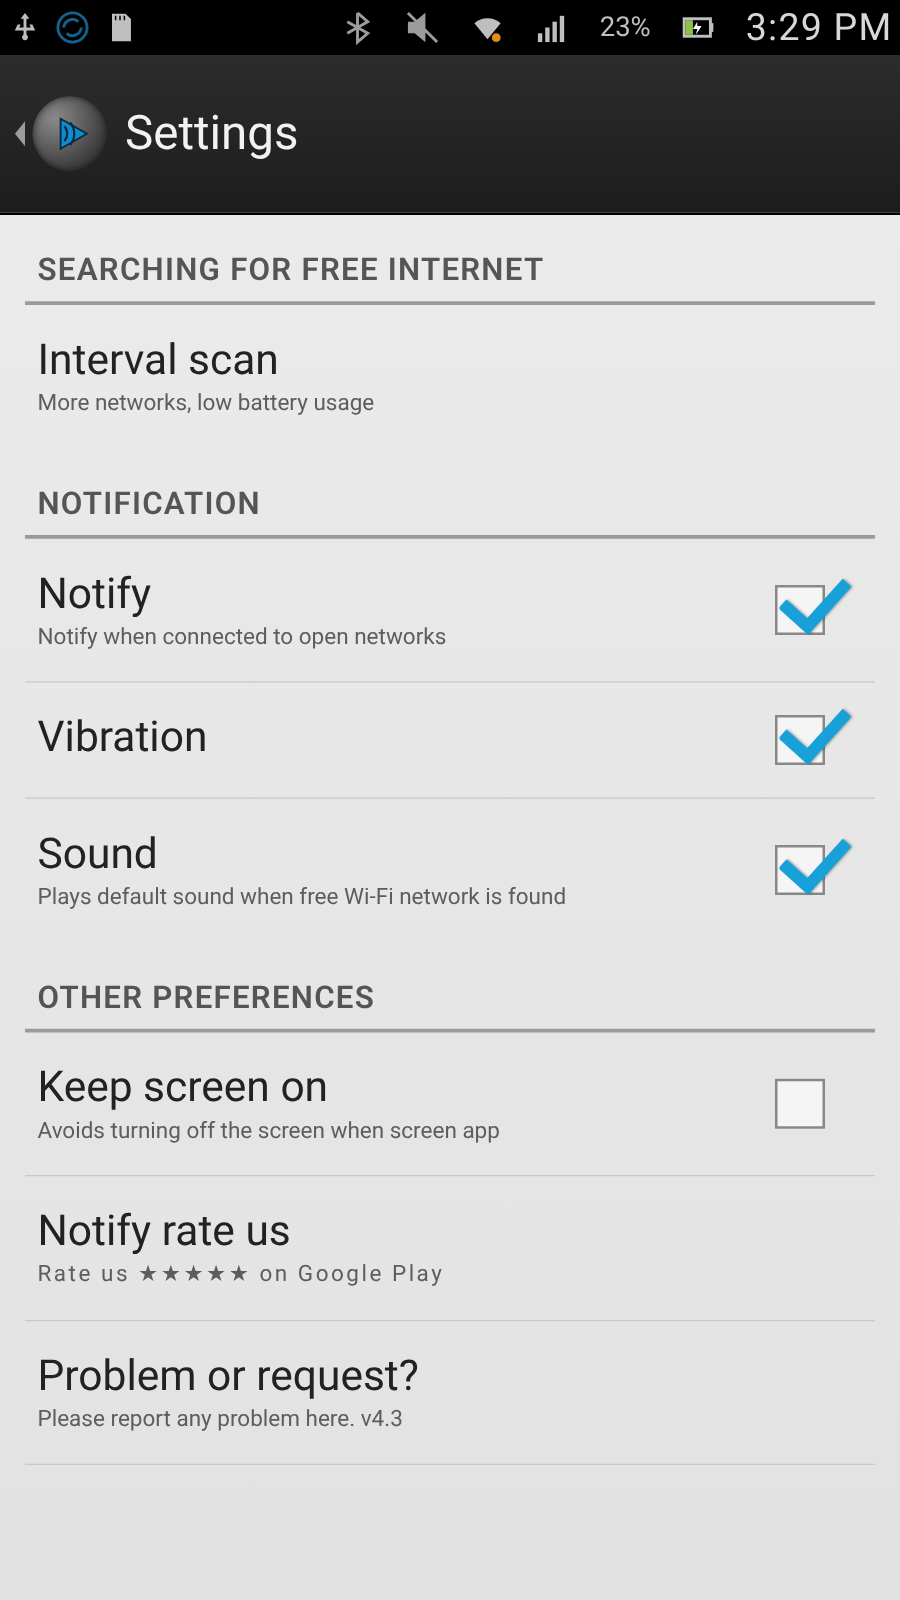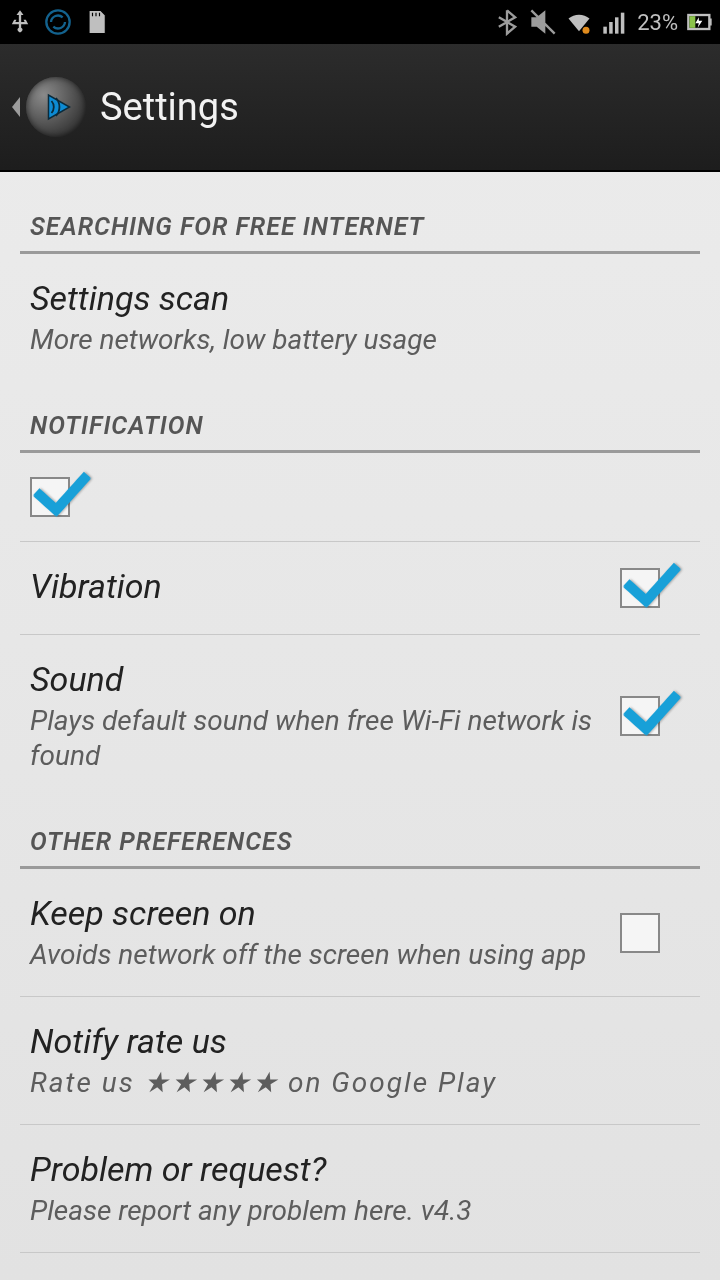--- a/index.html
+++ b/index.html
@@ -14,21 +14,21 @@
   .status-bar {
     height: 44px;
     background: #000;
     color: #b8b8b8;
     display: flex;
     align-items: center;
     padding: 0 6px;
     font-size: 26px;
   }
   .status-left { display: flex; gap: 10px; align-items: center; }
-  .status-right { margin-left: auto; display: flex; gap: 8px; align-items: center; }
+  .status-right { margin-left: auto; display: flex; gap: 24px; align-items: center; }
   .status-icon { width: 28px; height: 28px; display:inline-flex; align-items:center; justify-content:center;}
   .battery-text { font-size: 22px; color:#bfbfbf; }
   .clock { font-size: 30px; color:#d8d8d8; letter-spacing:1px; }
 
   
   .action-bar {
     height: 128px;
     background: linear-gradient(to bottom,#2c2c2c,#1d1d1d);
     border-bottom: 2px solid #000;
     display: flex;
@@ -46,21 +46,21 @@
     border-radius: 50%;
     background: radial-gradient(circle at 30% 30%, #8a8a8a, #3c3c3c 70%, #1a1a1a);
     display:flex; align-items:center; justify-content:center;
     margin-right: 14px;
     box-shadow: inset 0 0 6px rgba(0,0,0,.6);
   }
   .app-icon svg { width:36px; height:36px; }
   .action-title { font-size: 38px; color:#f2f2f2; font-weight:400;}
 
   
-  .content { padding: 10px 20px; font-style: italic; }
+  .content { padding: 0 20px; }
   .section-header {
     color: #555;
     font-size: 25px;
     font-weight: 600;
     letter-spacing: 1px;
     padding: 30px 10px 10px 10px;
     border-bottom: 3px solid #9a9a9a;
     text-transform: uppercase;
   }
   .row {
@@ -70,21 +70,21 @@
     align-items: center;
   }
   .row.last-in-section { border-bottom: none; }
   .row-text { flex: 1; padding-right: 20px; }
   .row-title {
     font-size: 34px;
     color: #222;
     margin-bottom: 4px;
   }
   .row-sub {
-    font-size: 28px;
+    font-size: 18px;
     color: #5d5d5d;
     line-height: 1.25;
   }
   .checkbox {
     width: 40px; height: 40px;
     border: 2px solid #888;
     background: #f5f5f5;
     position: relative;
     flex-shrink: 0;
     margin-right: 30px;
@@ -151,20 +151,21 @@
     </span>
     <span class="battery-text">23%</span>
     <span class="status-icon">
       <svg viewBox="0 0 24 24">
           <rect x="2" y="6" width="18" height="12" fill="none" stroke="#bfbfbf" stroke-width="2"></rect>
           <rect x="20" y="9" width="2" height="6" fill="#bfbfbf"></rect>
           <rect x="3" y="7" width="5" height="10" fill="#8bc34a"></rect>
           <path d="M11 8l-3 5h3l-1 4 4-6h-3z" fill="#fff"></path>
         </svg>
     </span>
+    <span class="clock">3:29 PM</span>
   </div>
 </div>
 
 <div class="action-bar">
   <div class="back-caret">
     <svg viewBox="0 0 12 24" width="12" height="30" fill="#9c9c9c">
         <path d="M10 2L2 12l8 10z"></path>
       </svg>
   </div>
   <div class="app-icon">
@@ -176,28 +177,32 @@
   </div>
   <div class="action-title">Settings</div>
 </div>
 
 <div class="content">
 
   <div class="section-header">SEARCHING FOR FREE INTERNET</div>
 
   <div class="row last-in-section">
     <div class="row-text">
-      <div class="row-title">Settings scan</div>
+      <div class="row-title">Interval scan</div>
       <div class="row-sub">More networks, low battery usage</div>
     </div>
   </div>
 
   <div class="section-header">NOTIFICATION</div>
 
   <div class="row">
+    <div class="row-text">
+      <div class="row-title">Notify</div>
+      <div class="row-sub">Notify when connected to open networks</div>
+    </div>
     <div class="checkbox checked"></div>
   </div>
 
   <div class="row">
     <div class="row-text">
       <div class="row-title">Vibration</div>
     </div>
     <div class="checkbox checked"></div>
   </div>
 
@@ -207,21 +212,21 @@
       <div class="row-sub">Plays default sound when free Wi-Fi network is found</div>
     </div>
     <div class="checkbox checked"></div>
   </div>
 
   <div class="section-header">OTHER PREFERENCES</div>
 
   <div class="row">
     <div class="row-text">
       <div class="row-title">Keep screen on</div>
-      <div class="row-sub">Avoids network off the screen when using app</div>
+      <div class="row-sub">Avoids turning off the screen when screen app</div>
     </div>
     <div class="checkbox"></div>
   </div>
 
   <div class="row">
     <div class="row-text">
       <div class="row-title">Notify rate us</div>
       <div class="row-sub stars">Rate us ★★★★★ on Google Play</div>
     </div>
   </div>

